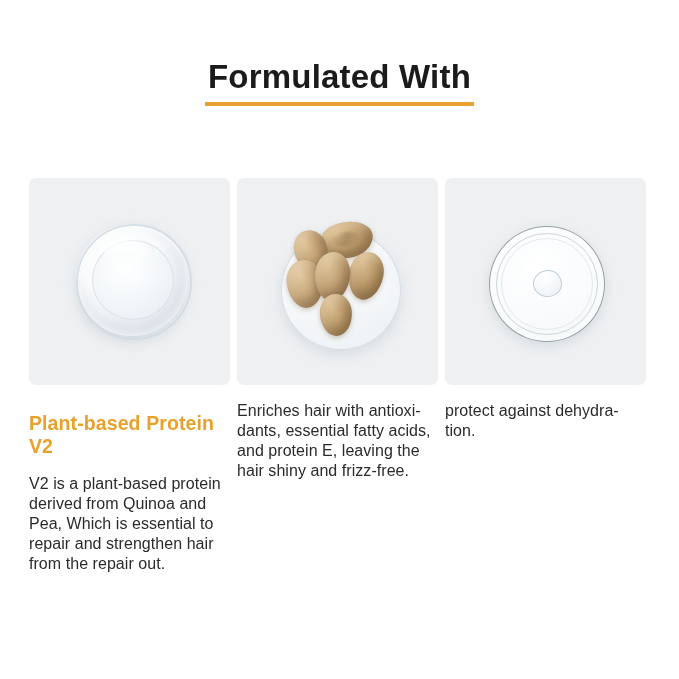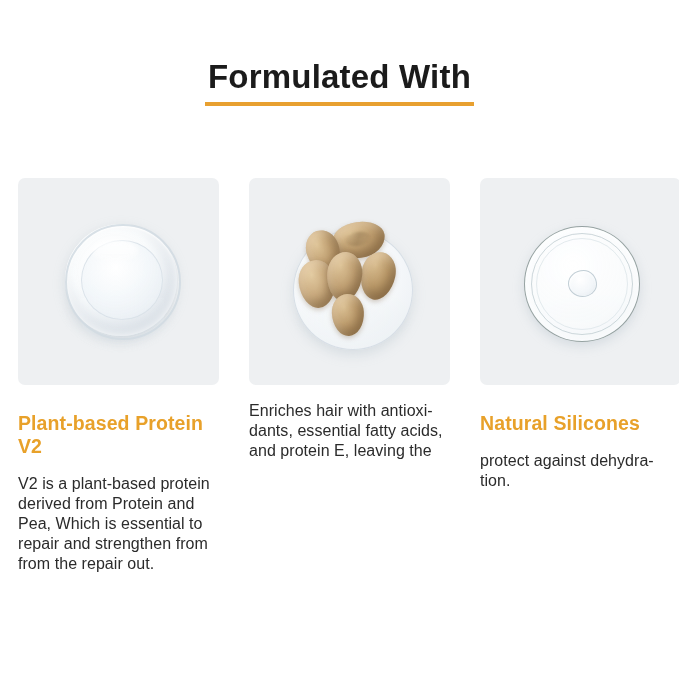--- a/index.html
+++ b/index.html
@@ -37,25 +37,25 @@
     color: #1b1b1b;
     letter-spacing: 0.2px;
     line-height: 38px;
     padding: 0 3px 6px 3px;
     border-bottom: 4px solid #e8a030;
   }
 
   
   .columns {
     position: absolute;
-    left: 18px;
+    left: 29px;
     top: 178px;
     width: 644px;
     display: flex;
-    gap: 30px;
+    gap: 7px;
   }
   .column {
     width: 201px;
     display: flex;
     flex-direction: column;
   }
 
   
   .img-card {
     position: relative;
@@ -331,23 +331,23 @@
           <div class="gel-foot"></div>
           <div class="gel-body"></div>
           <div class="gel-rim"></div>
           <div class="gel-inner"></div>
           <div class="gel-highlight"></div>
         </div>
       </div>
       <div class="card-heading">Plant-based Protein V2</div>
       <div class="card-body">
         <span class="ln">V2 is a plant-based protein</span>
-        <span class="ln">derived from Protein and</span>
+        <span class="ln">derived from Quinoa and</span>
         <span class="ln">Pea, Which is essential to</span>
-        <span class="ln">repair and strengthen from</span>
+        <span class="ln">repair and strengthen hair</span>
         <span class="ln">from the repair out.</span>
       </div>
     </div>
 
     <div class="column">
       <div class="img-card">
         <div class="stage">
           <div class="nut-dish-shadow"></div>
           <div class="nut-dish"></div>
           <div class="nut nut-2"></div>
@@ -356,34 +356,34 @@
           <div class="nut nut-5"></div>
           <div class="nut nut-4"></div>
           <div class="nut nut-3"></div>
           <div class="nut nut-6"></div>
         </div>
       </div>
       <div class="card-body">
         <span class="ln">Enriches hair with antioxi-</span>
         <span class="ln">dants, essential fatty acids,</span>
         <span class="ln">and protein E, leaving the</span>
+        <span class="ln">hair shiny and frizz-free.</span>
       </div>
     </div>
 
     <div class="column">
       <div class="img-card">
         <div class="stage">
           <div class="petri-shadow"></div>
           <div class="petri-outer"></div>
           <div class="petri-ring"></div>
           <div class="petri-ring2"></div>
           <div class="petri-drop"></div>
         </div>
       </div>
-      <div class="card-heading">Natural Silicones</div>
       <div class="card-body">
         <span class="ln">protect against dehydra-</span>
         <span class="ln">tion.</span>
       </div>
     </div>
 
   </div>
 </div>
 
 </body></html>

